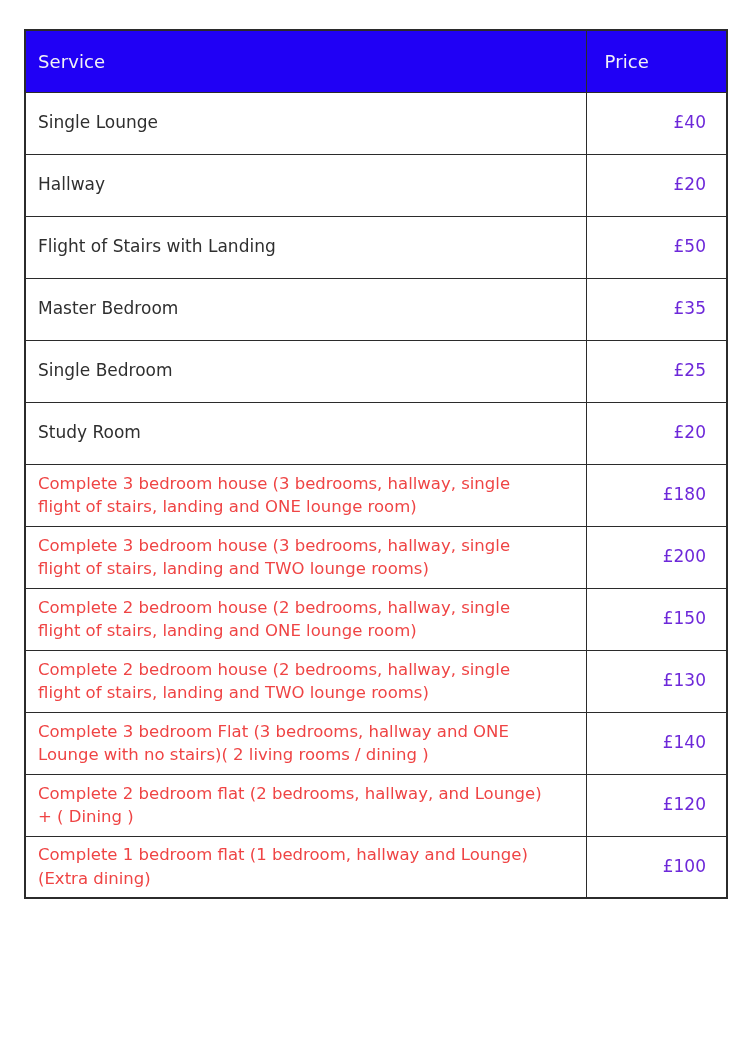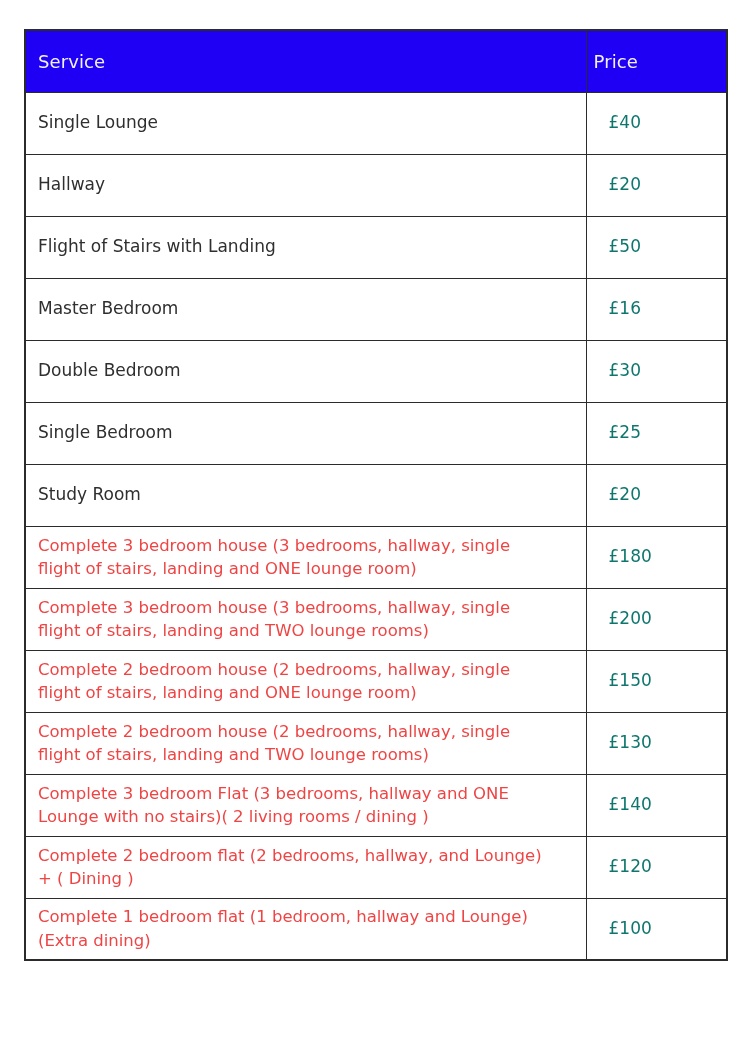--- a/index.html
+++ b/index.html
@@ -51,43 +51,44 @@
     background: #2000f5;
     color: #f2f2f6;
     font-size: 18px;
     font-weight: 400;
     text-align: left;
     height: 62px;
     padding: 0 0 0 12px;
     letter-spacing: 0.1px;
   }
   thead tr th.price-head {
-    padding-left: 7px;
+    padding-left: 18px;
     margin-top: 20px;
   }
 
   
   tbody td {
     font-size: 17px;
     font-weight: 400;
     line-height: 1.38;
   }
 
   td.service-cell {
     text-align: left;
     padding: 6px 14px 6px 12px;
     color: #2f2f2f;
   }
   td.service-cell.muted {
     color: #ef4444;
   }
 
   td.price-cell {
-    padding: 6px 20px 6px 22px;
-    color: #0f766e;
+    text-align: right;
+    padding: 6px 20px 6px 4px;
+    color: #6d28d9;
     white-space: nowrap;
   }
 
   tbody tr.single-line td { height: 62px; }
   tbody tr.multi-line  td { height: 62px; }
 
   tbody tr.multi-line td.service-cell {
     line-height: 1.42;
     font-size: 16.5px;
   }
@@ -126,27 +127,21 @@
           <tr class="single-line">
             <td class="service-cell">
               <span class="svc-line">Flight of Stairs with Landing</span>
             </td>
             <td class="price-cell">£50</td>
           </tr>
           <tr class="single-line">
             <td class="service-cell">
               <span class="svc-line">Master Bedroom</span>
             </td>
-            <td class="price-cell">£16</td>
-          </tr>
-          <tr class="single-line">
-            <td class="service-cell">
-              <span class="svc-line">Double Bedroom</span>
-            </td>
-            <td class="price-cell">£30</td>
+            <td class="price-cell">£35</td>
           </tr>
           <tr class="single-line">
             <td class="service-cell">
               <span class="svc-line">Single Bedroom</span>
             </td>
             <td class="price-cell">£25</td>
           </tr>
           <tr class="single-line">
             <td class="service-cell">
               <span class="svc-line">Study Room</span>

